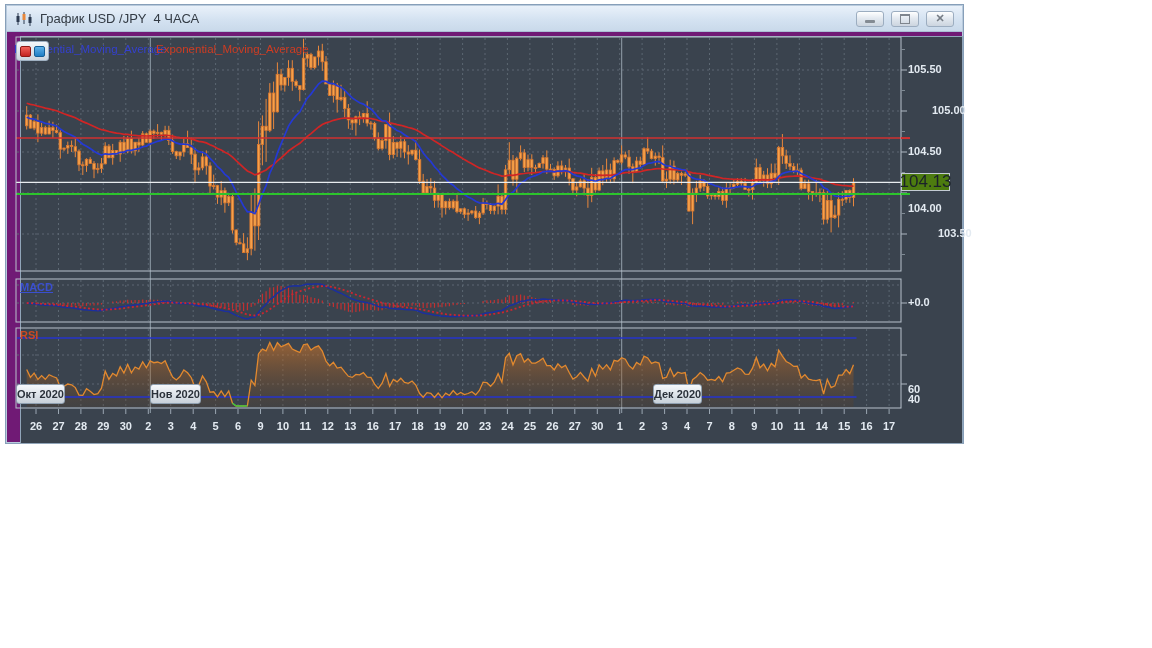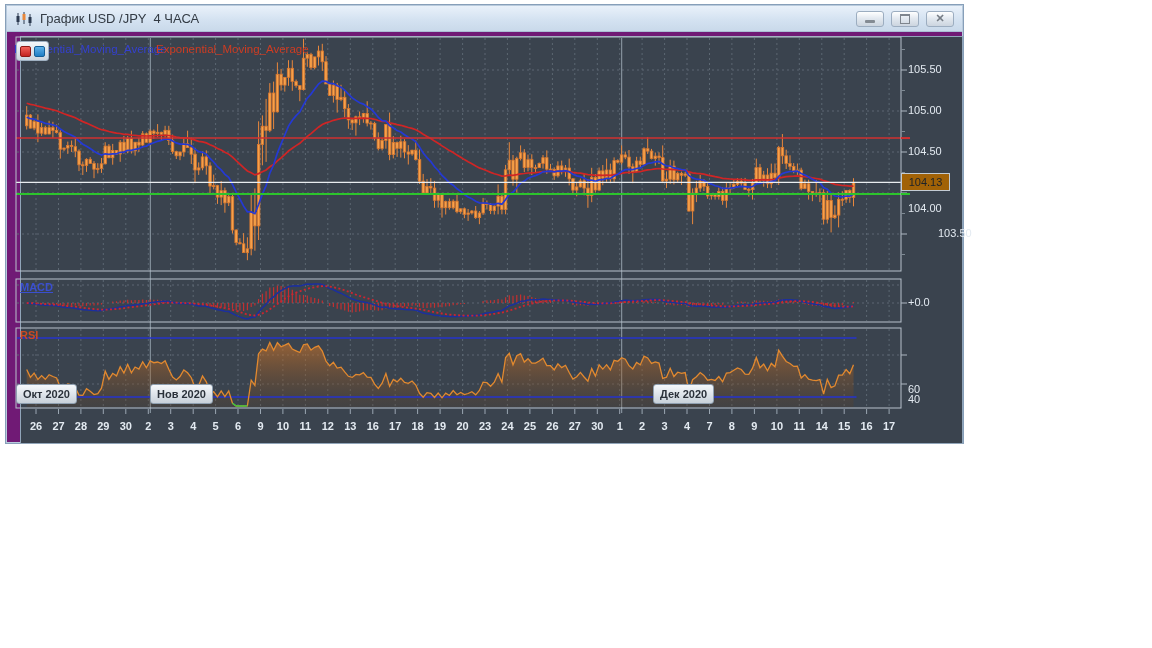--- a/index.html
+++ b/index.html
@@ -30,27 +30,27 @@
   .legend-red{left:156px;color:#cf3c22;}
   .legend-panel{left:16px;top:41px;width:31px;height:18px;border-radius:3px;
     background:linear-gradient(#f4f7fa,#ccd5de);border:1px solid #9fb0c1;
     display:flex;align-items:center;justify-content:center;gap:3px;pointer-events:auto;}
   .sw{width:9px;height:9px;border-radius:2px;display:inline-block;}
   .sw-red{background:linear-gradient(#f2625a,#c42420);border:1px solid #8d1a16;}
   .sw-blue{background:linear-gradient(#5fb1e8,#1f7ec4);border:1px solid #155f96;}
   .ind-label{font-size:11px;font-weight:bold;}
   .macd-label{left:20px;top:281px;color:#3a4fd0;text-decoration:underline;}
   .rsi-label{left:20px;top:329px;color:#cc4a22;}
-  .ax{font-size:11px;font-weight:400;color:#e3eaf1;left:908px;}
-  .pl0{top:63px;} .pl1{top:104px;} .pl2{top:145px;text-align:right;} .pl3{top:186px;margin-top:16px;} .pl4{top:227px;margin-left:30px;}
+  .ax{font-size:11px;font-weight:700;color:#e3eaf1;left:908px;}
+  .pl0{top:63px;} .pl1{top:104px;margin-left:24px;} .pl2{top:145px;text-align:right;} .pl3{top:186px;margin-top:16px;} .pl4{top:227px;margin-left:30px;}
   .macd-ax{top:296px;} .rsi-ax0{top:348px;margin-top:35px;} .rsi-ax1{top:393px;}
-  .price-box{left:901px;top:173px;width:47px;height:16px;background:#a16207;
-    border:1px solid #c3cbd3;color:#1b222a;font-size:11px;display:flex;
+  .price-box{left:901px;top:173px;width:47px;height:16px;background:#4d7c0f;
+    border:1px solid #c3cbd3;color:#1b222a;font-size:17px;display:flex;
     align-items:center;justify-content:center;z-index:6;}
-  .month-box{top:384px;height:18px;padding:0 6px;border-radius:3px;z-index:5;
+  .month-box{top:384px;height:18px;padding:0 0;border-radius:3px;z-index:5;
     background:linear-gradient(#f5f8fb,#c8d1da);border:1px solid #8fa0b1;
     color:#2a313a;font-size:11px;font-weight:bold;display:flex;align-items:center;}
   .m-okt{left:16px;} .m-nov{left:150px;} .m-dek{left:653px;}
 </style>
 </head>
 <body>
 
 <div class="window">
   <div class="titlebar">
     <span class="app-icon">

